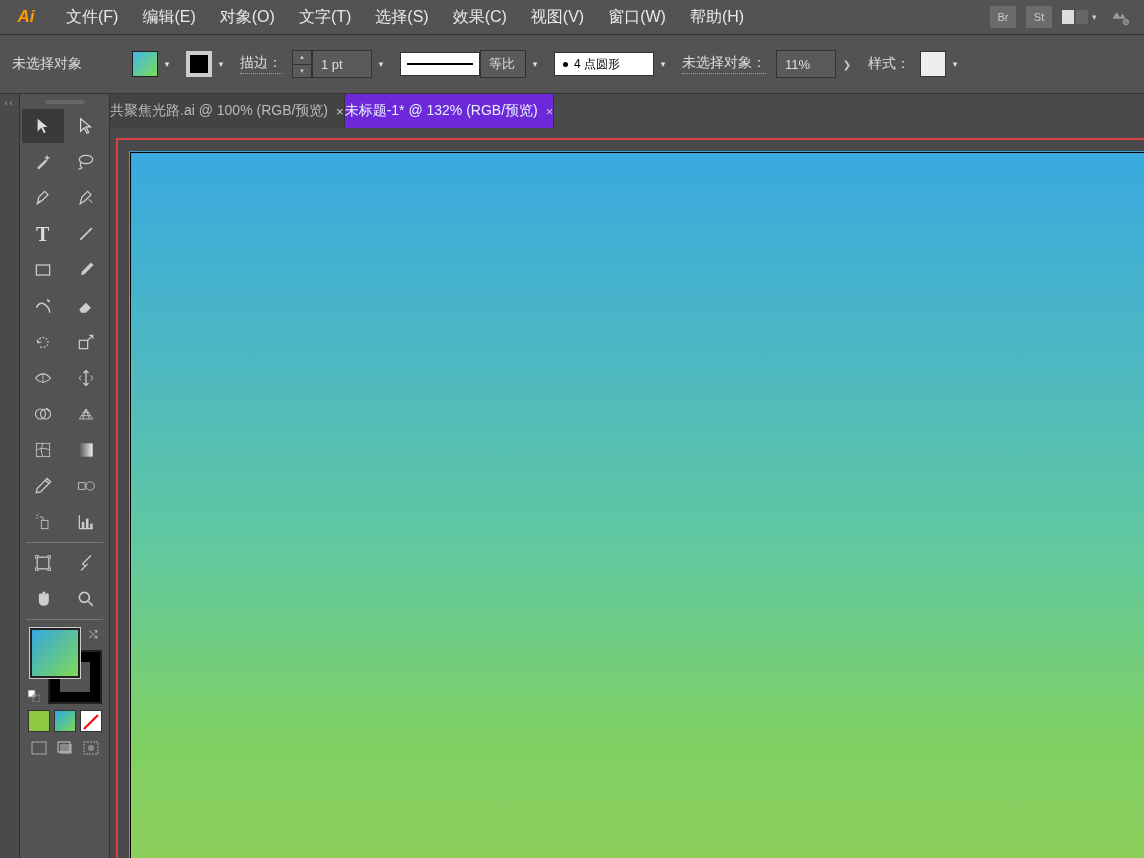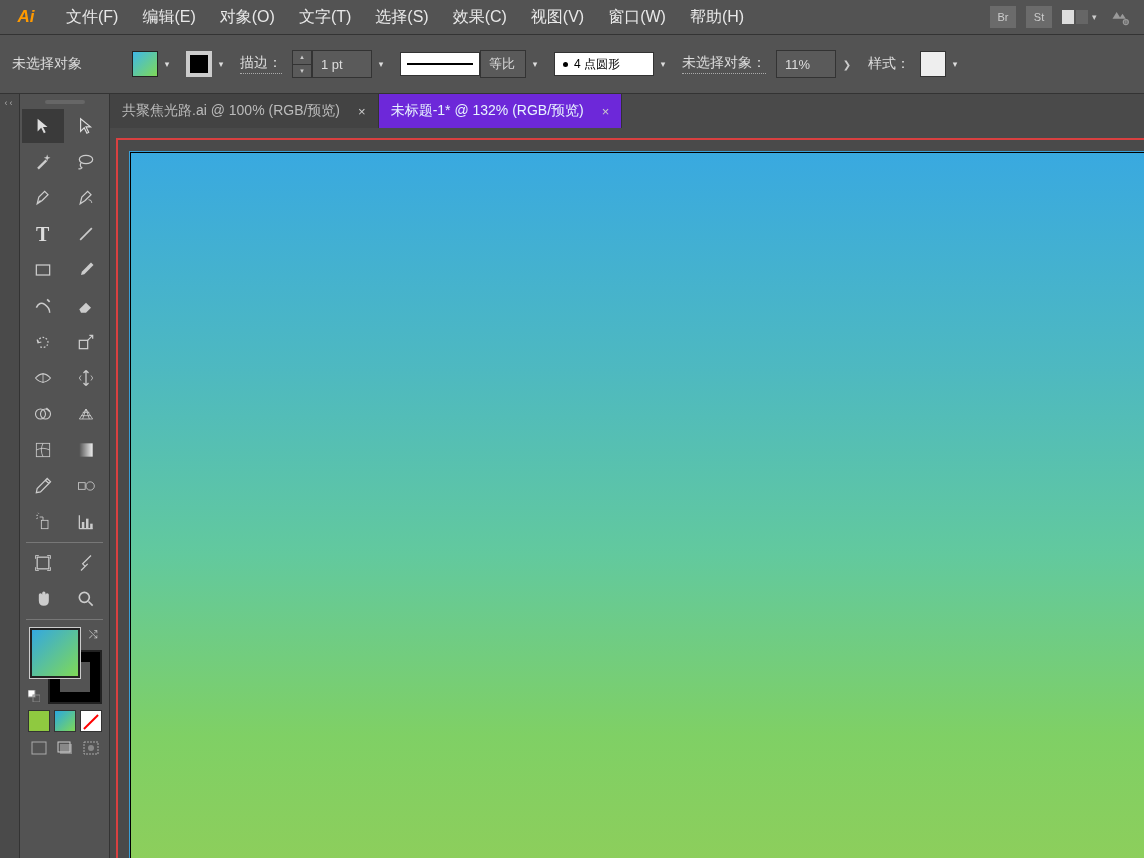--- a/index.html
+++ b/index.html
@@ -60,21 +60,21 @@
 .mini-sw.solid { background:#8fc940; }
 .mini-sw.grad { background:linear-gradient(135deg,#2aa8e0,#7fd957); }
 .mini-sw.none { background:#fff; position:relative; }
 .mini-sw.none::after { content:""; position:absolute; left:0; right:0; top:50%; height:2px; background:red; transform:rotate(-45deg); }
 .mode-row { display:flex; gap:4px; justify-content:center; margin-top:4px; }
 .mode-btn { width:22px; height:20px; display:flex; align-items:center; justify-content:center; cursor:pointer; color:#aaa; font-size:13px; }
 
 
 .docarea { flex:1; display:flex; flex-direction:column; background:#4a4a4a; }
 .tabs { height:34px; display:flex; align-items:stretch; background:#4a4a4a; }
-.tab { display:flex; align-items:center; padding:0 12px; gap:18px; cursor:pointer; font-size:14px; color:#ddd; border-right:1px solid #333; }
+.tab { display:flex; align-items:center; padding:0 0; gap:8px; cursor:pointer; font-size:14px; color:#ddd; border-right:1px solid #333; }
 .tab.inactive { background:#434343; color:#bbb; }
 .tab.active { background:#6d28d9; color:#e8f4ff; }
 .tab-close { font-size:13px; color:#ccc; cursor:pointer; }
 .canvas-wrap { flex:1; position:relative; background:#4a4a4a; overflow:hidden; }
 .bleed { position:absolute; left:6px; top:10px; right:-20px; bottom:-20px; border:2px solid #d94040; }
 .artboard { position:absolute; left:20px; top:24px; right:-20px; bottom:-20px; background:linear-gradient(180deg,#39a9e0 0%, #4eb9c0 30%, #62c99e 55%, #7fd065 80%, #8fce5a 100%); border:1px solid #000; outline:1px solid #3aa0d8; }
 
 svg { display:block; }
 </style>
 </head>

